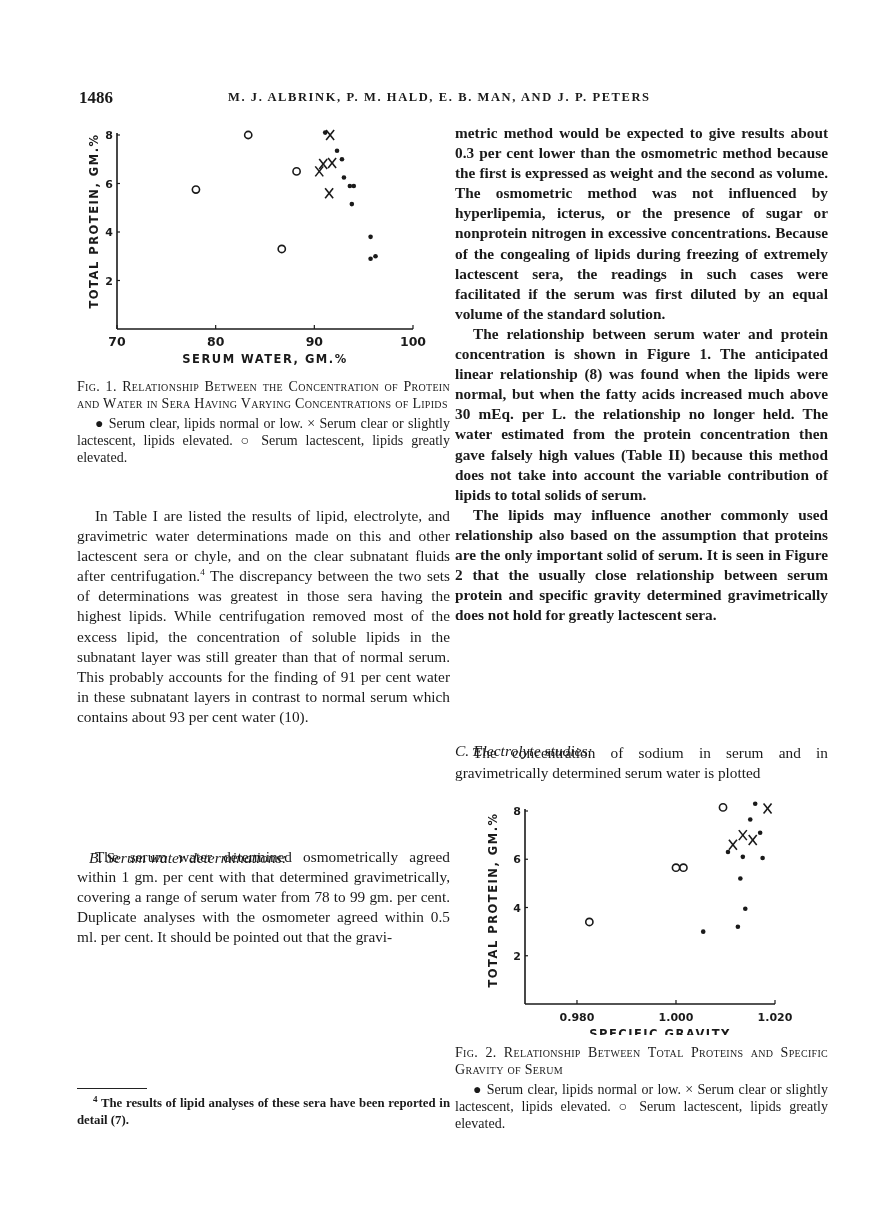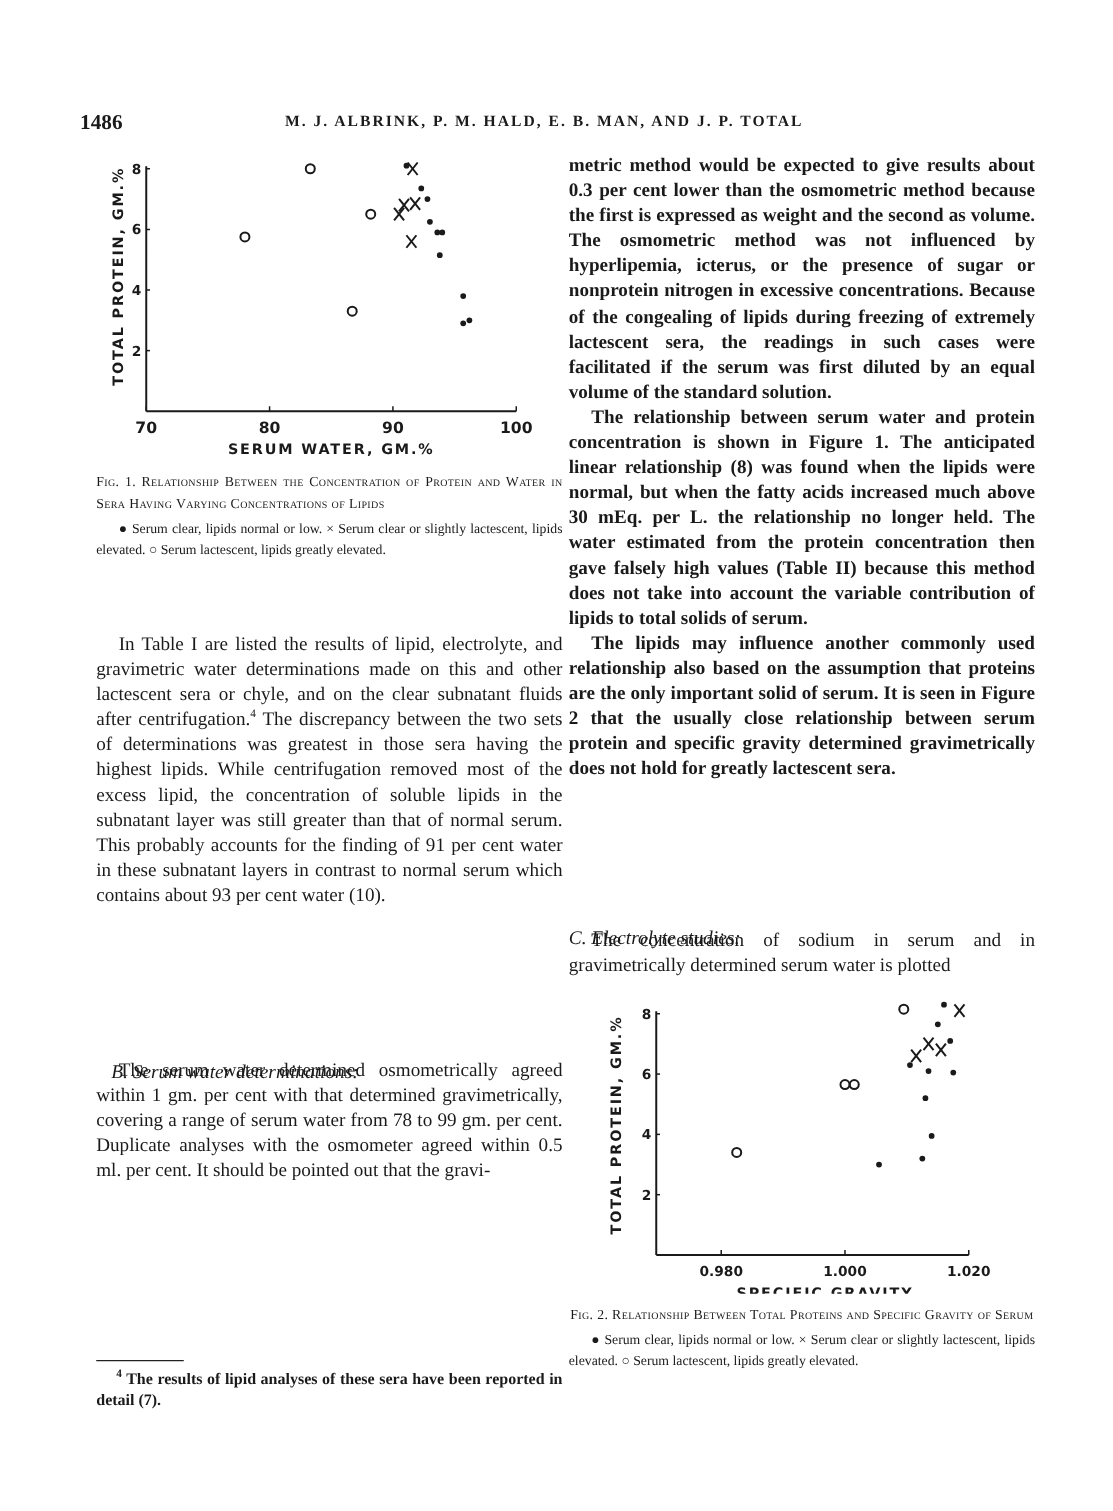--- a/index.html
+++ b/index.html
@@ -1,38 +1,38 @@
 <!DOCTYPE html>
 <html><head>
 <meta charset="utf-8">
 <style>
   html, body { margin: 0; padding: 0; background: #ffffff; }
   body { width: 890px; height: 1209px; position: relative; overflow: hidden;
          font-family: "Liberation Serif", "DejaVu Serif", serif; color: #1a1a1a; }
   .abs { position: absolute; }
-  .page-num { left: 64px; top: 88px; font-size: 17px; font-weight: bold; }
+  .page-num { left: 79px; top: 88px; font-size: 17px; font-weight: bold; }
   .running-head { left: 228px; top: 90px; font-size: 12.5px; letter-spacing: 1.6px; font-weight: bold; }
   .col { position: absolute; width: 373px; font-size: 15.3px; line-height: 20.1px; text-align: justify; }
   .col p { margin: 0; text-indent: 18px; }
-  .caption { position: absolute; width: 373px; font-size: 11px; line-height: 17px; text-align: justify; }
+  .caption { position: absolute; width: 373px; font-size: 14px; line-height: 17px; text-align: justify; }
   .caption .title { font-variant: small-caps; letter-spacing: 0.3px; }
   .caption .legend { text-indent: 18px; margin-top: 3px; }
-  .caption.center .title { text-align: center; }
+  .caption.center .title { }
   .heading { position: absolute; font-style: italic; font-size: 15.5px; margin-top: 32px; }
   .footnote-rule { position: absolute; left: 77px; top: 1088px; width: 70px; border-top: 1px solid #222; }
   .footnote { position: absolute; left: 77px; top: 1095px; width: 373px; font-size: 12.8px; line-height: 17px; text-align: justify; font-weight: bold; }
   .footnote span.t { display: block; text-indent: 16px; }
   svg text { font-family: "DejaVu Sans", "Liberation Sans", sans-serif; font-weight: bold; fill: #1a1a1a; }
   sup { font-size: 9px; vertical-align: super; line-height: 0; }
 </style>
 </head>
 <body>
 
 <div class="abs page-num">1486</div>
-<div class="abs running-head">M. J. ALBRINK, P. M. HALD, E. B. MAN, AND J. P. TOTAL</div>
+<div class="abs running-head">M. J. ALBRINK, P. M. HALD, E. B. MAN, AND J. P. PETERS</div>
 
 <svg class="abs" id="fig1" style="left:60px; top:118px;" width="380" height="250">
     <line x1="57" y1="15" x2="57" y2="211" stroke="#1a1a1a" stroke-width="1.6"></line>
     <line x1="57" y1="211" x2="353" y2="211" stroke="#1a1a1a" stroke-width="1.6"></line>
     <line x1="57" y1="162.5" x2="60" y2="162.5" stroke="#1a1a1a" stroke-width="1.2"></line>
     <text x="53" y="166.5" font-size="11" text-anchor="end">2</text>
     <line x1="57" y1="114" x2="60" y2="114" stroke="#1a1a1a" stroke-width="1.2"></line>
     <text x="53" y="118" font-size="11" text-anchor="end">4</text>
     <line x1="57" y1="65.5" x2="60" y2="65.5" stroke="#1a1a1a" stroke-width="1.2"></line>
     <text x="53" y="69.5" font-size="11" text-anchor="end">6</text>

